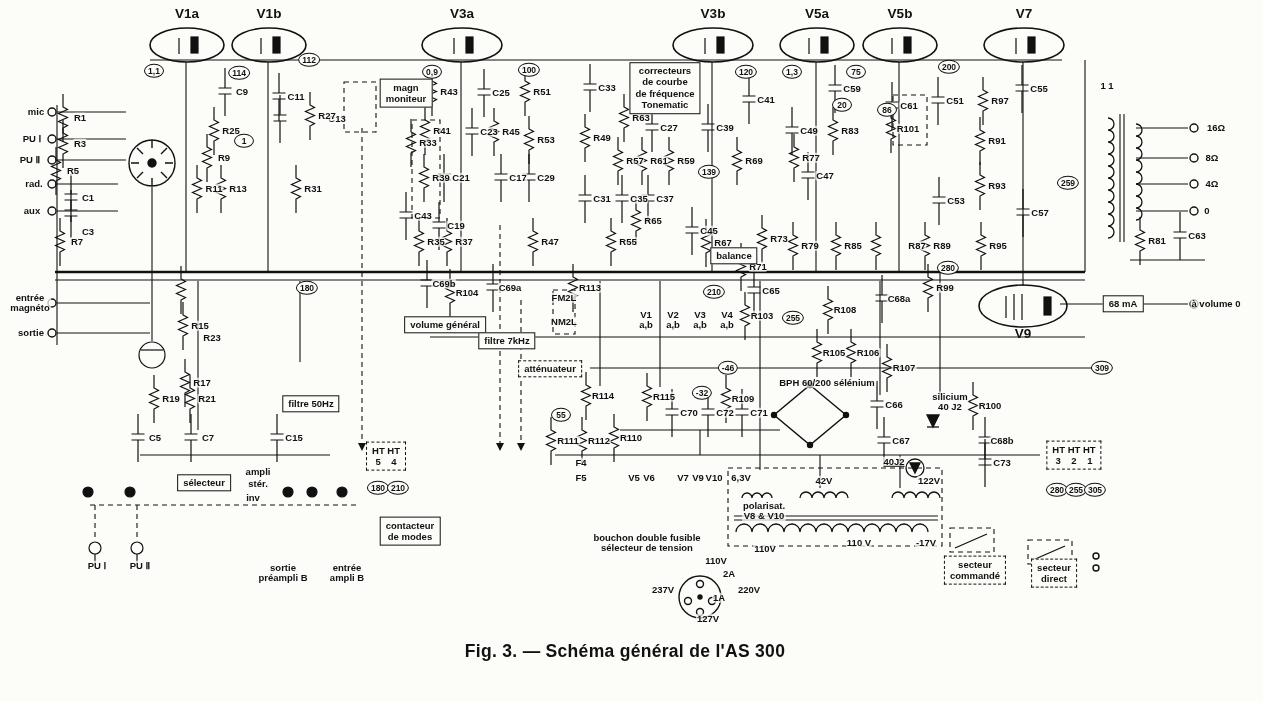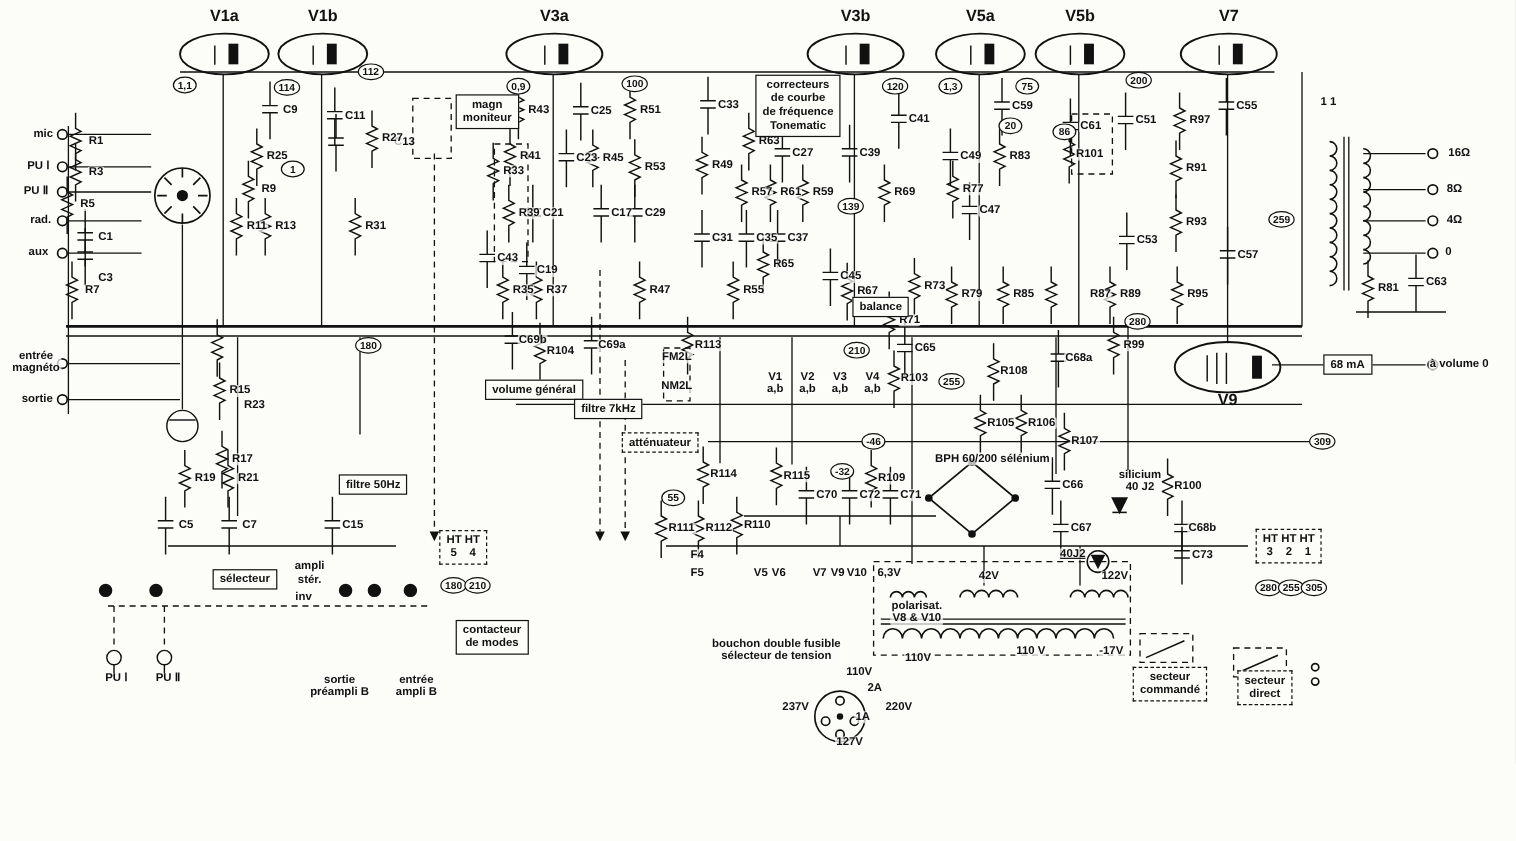--- a/index.html
+++ b/index.html
@@ -504,13 +504,14 @@
       <div class="tube" style="left: 187px; top: 13px;">V1a</div>
       <div class="tube" style="left: 269px; top: 13px;">V1b</div>
       <div class="tube" style="left: 462px; top: 13px;">V3a</div>
       <div class="tube" style="left: 713px; top: 13px;">V3b</div>
       <div class="tube" style="left: 817px; top: 13px;">V5a</div>
       <div class="tube" style="left: 900px; top: 13px;">V5b</div>
       <div class="tube" style="left: 1024px; top: 13px;">V7</div>
       <div class="tube" style="left: 1023px; top: 333px;">V9</div>
     </div>
 
+  <div id="caption">Fig. 3. — Schéma général de l'AS 300</div>
 </div>
 
 </body></html>

